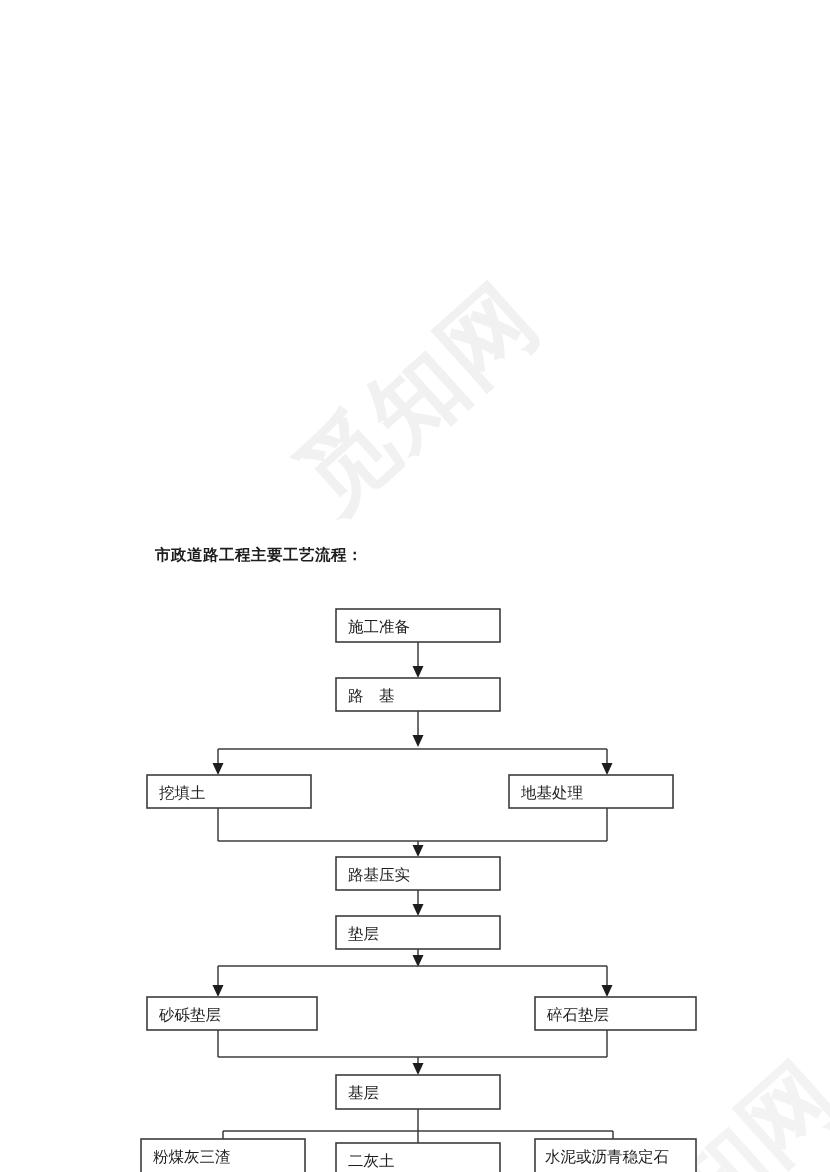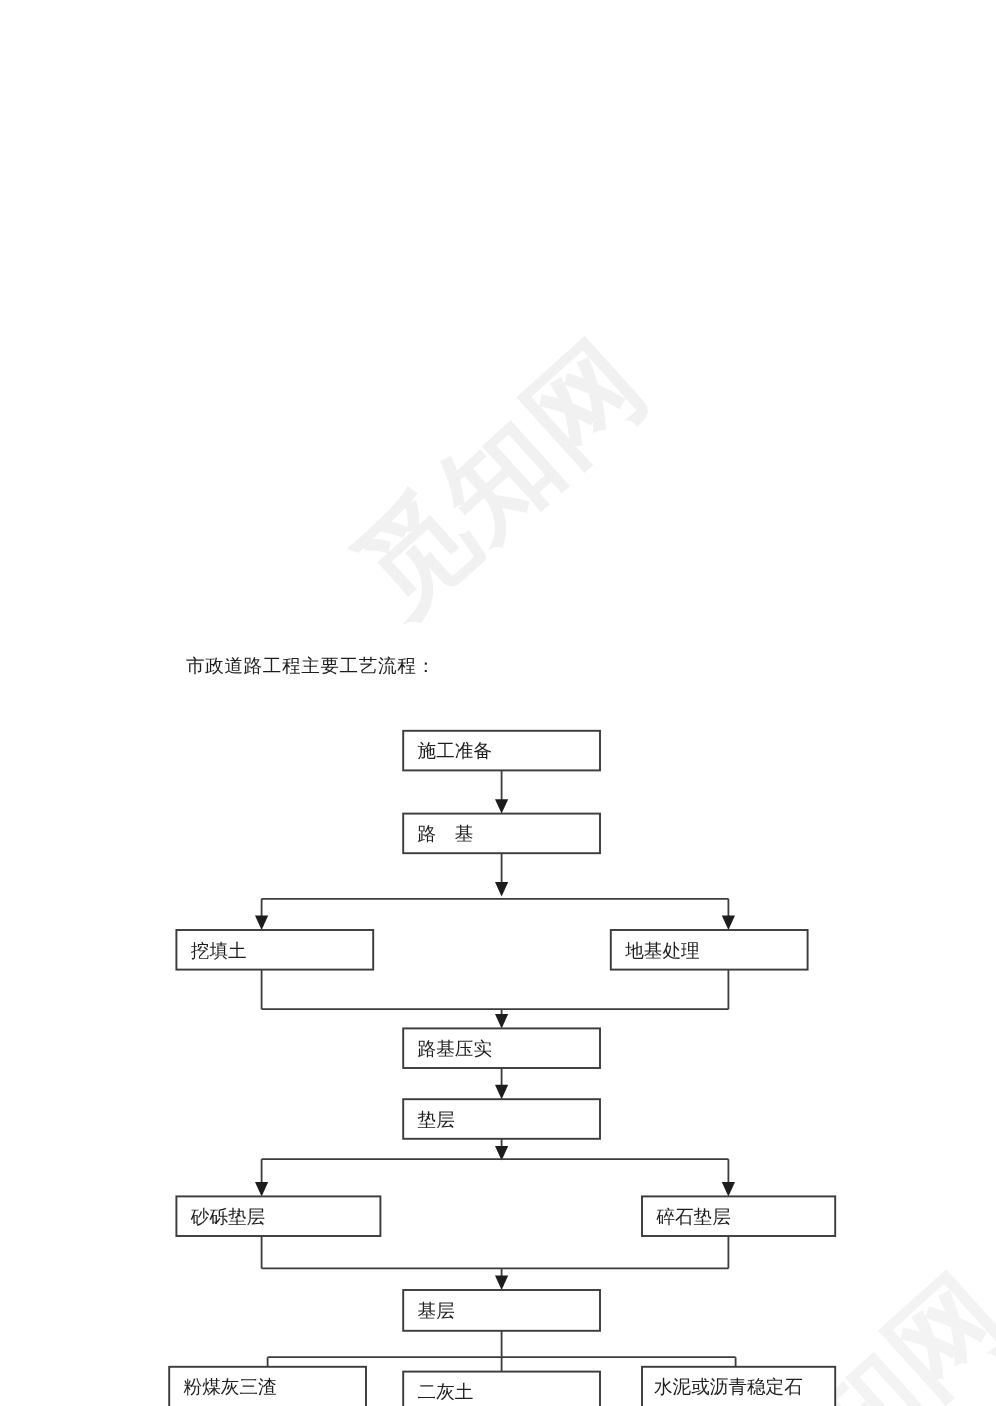--- a/index.html
+++ b/index.html
@@ -62,21 +62,21 @@
     color: #f3f3f3;
     white-space: nowrap;
   }
 
   
   #doc-heading {
     position: absolute;
     left: 155px;
     top: 545px;
     font-size: 15.5px;
-    font-weight: 400;
+    font-weight: 700;
     color: #1d1d1d;
     letter-spacing: 0.5px;
     white-space: nowrap;
   }
 
   
   #flowchart {
     position: absolute;
     left: 0;
     top: 0;

